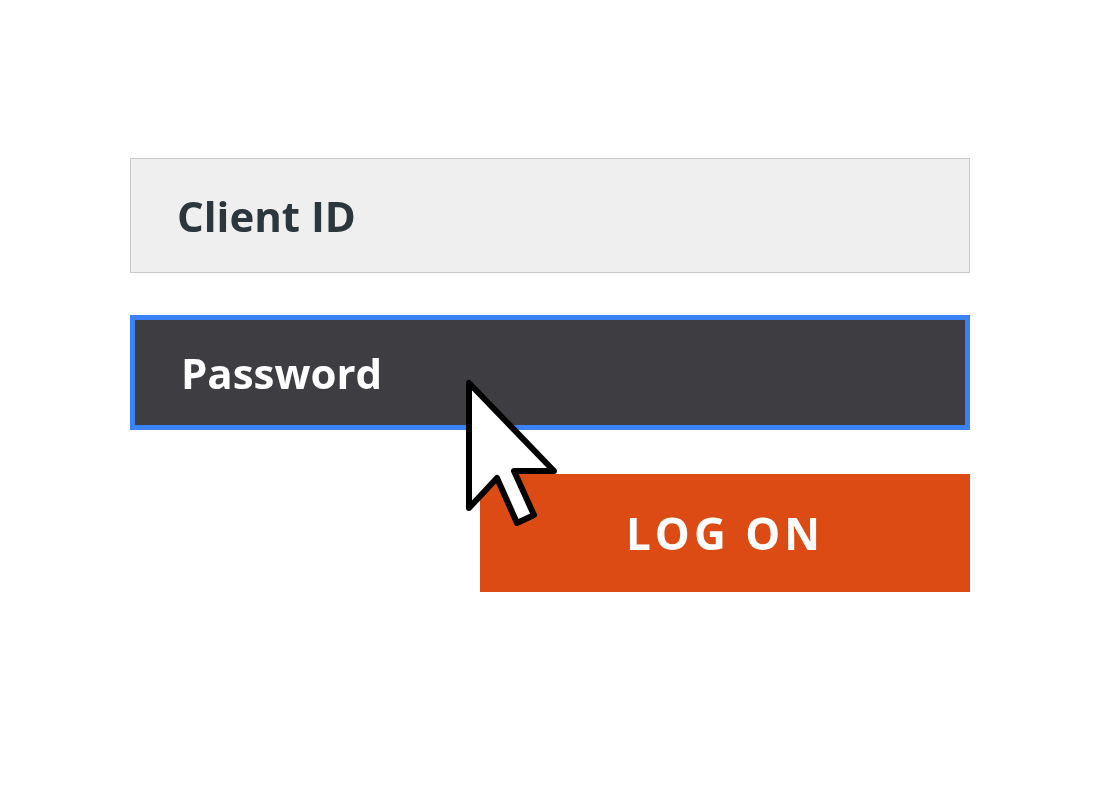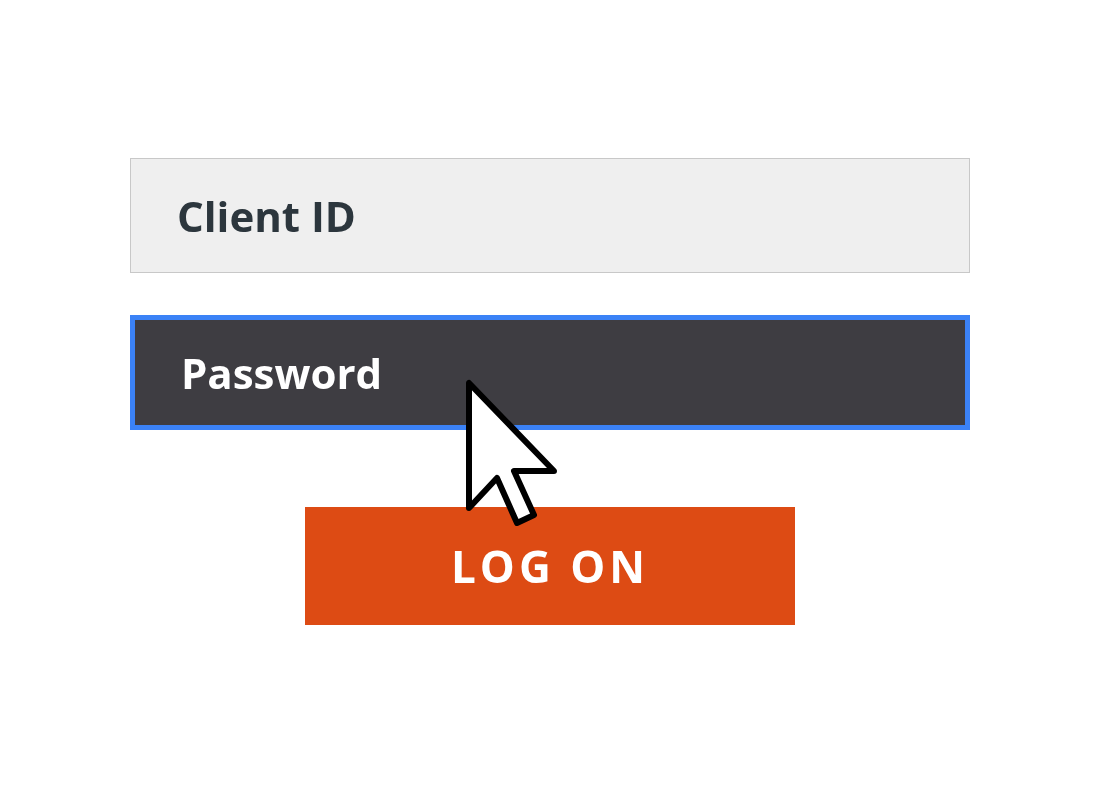--- a/index.html
+++ b/index.html
@@ -42,22 +42,22 @@
       border: 5px solid #3b82f6;
       color: #ffffff;
     }
     .password-field::placeholder {
       color: #ffffff;
       opacity: 1;
     }
     .button-wrap {
       width: 100%;
       display: flex;
-      justify-content: center;
-      margin-top: 77px;
+      justify-content: flex-end;
+      margin-top: 44px;
     }
     .logon-button {
       width: 490px;
       height: 118px;
       background: #dd4b14;
       border: none;
       color: #ffffff;
       font-size: 44px;
       font-weight: 700;
       letter-spacing: 4px;

